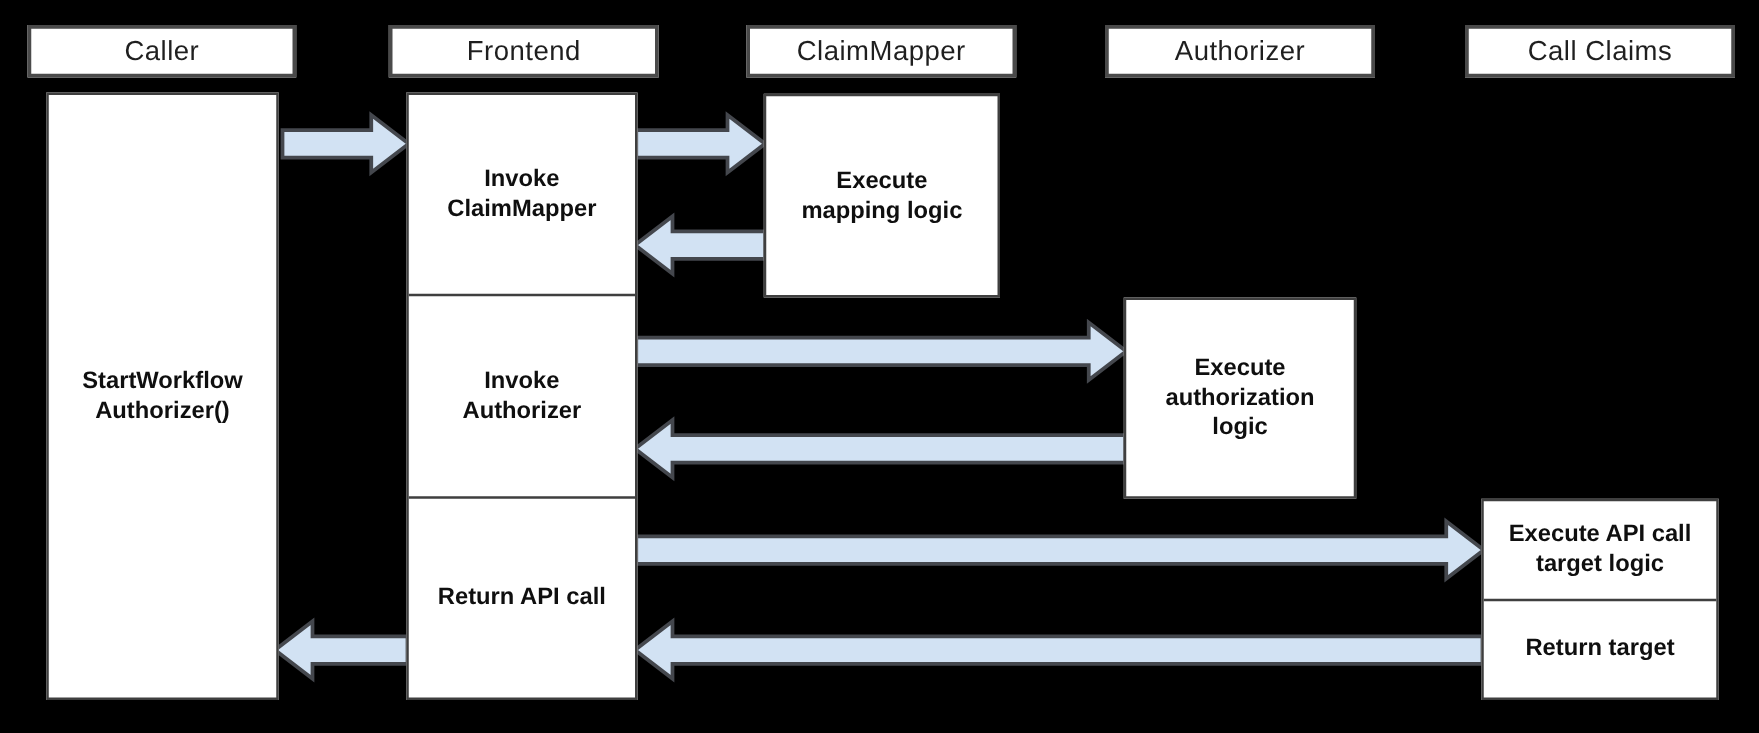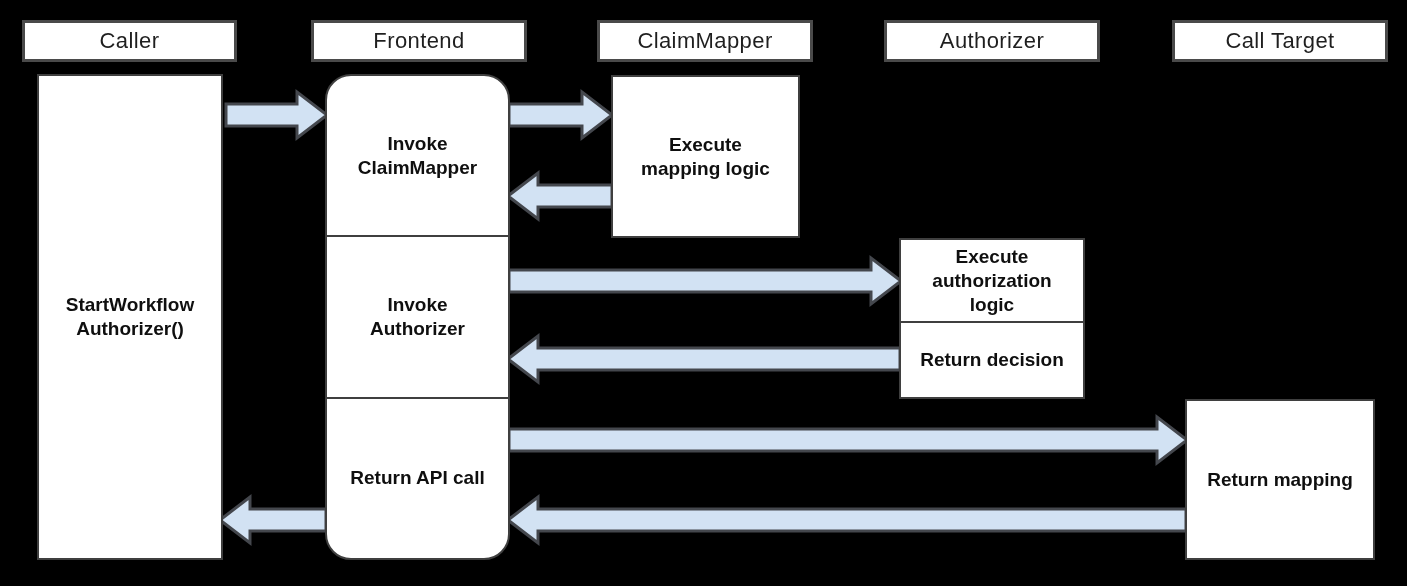--- a/index.html
+++ b/index.html
@@ -80,44 +80,45 @@
     <polygon class="arrow" points="900,348 538,348 538,336 508,359 538,382 538,370 900,370" fill="#d2e2f3" stroke="#44474d"></polygon>
     <polygon class="arrow" points="509,429 1157,429 1157,417 1187,440 1157,463 1157,451 509,451" fill="#d2e2f3" stroke="#44474d"></polygon>
     <polygon class="arrow" points="1186,509 538,509 538,497 508,520 538,543 538,531 1186,531" fill="#d2e2f3" stroke="#44474d"></polygon>
     <polygon class="arrow" points="326,509 250,509 250,497 220,520 250,543 250,531 326,531" fill="#d2e2f3" stroke="#44474d"></polygon>
   </svg>
 
   <div class="lane-header" style="left:22px; width:215px;">Caller</div>
   <div class="lane-header" style="left:311px; width:216px;">Frontend</div>
   <div class="lane-header" style="left:597px; width:216px;">ClaimMapper</div>
   <div class="lane-header" style="left:884px; width:216px;">Authorizer</div>
-  <div class="lane-header" style="left:1172px; width:216px;">Call Target</div>
+  <div class="lane-header" style="left:1172px; width:216px;">Call Claims</div>
 
   <div class="act-box" style="left:37px; top:74px; width:186px; height:486px;">
     <div class="act-row">StartWorkflow
 Authorizer()</div>
   </div>
 
-  <div class="act-box" style="left:325px; top:74px; width:185px; height:486px;border-radius:26px;">
+  <div class="act-box" style="left:325px; top:74px; width:185px; height:486px;">
     <div class="act-row">Invoke
 ClaimMapper</div>
     <div class="act-row">Invoke
 Authorizer</div>
     <div class="act-row">Return API call</div>
   </div>
 
   <div class="act-box" style="left:611px; top:75px; width:189px; height:163px;">
     <div class="act-row">Execute
 mapping logic</div>
   </div>
 
   <div class="act-box" style="left:899px; top:238px; width:186px; height:161px;">
     <div class="act-row">Execute
 authorization
 logic</div>
-    <div class="act-row">Return decision</div>
   </div>
 
   <div class="act-box" style="left:1185px; top:399px; width:190px; height:161px;">
-    <div class="act-row">Return mapping</div>
+    <div class="act-row">Execute API call
+target logic</div>
+    <div class="act-row">Return target</div>
   </div>
 
 </div>
 
 </body></html>

